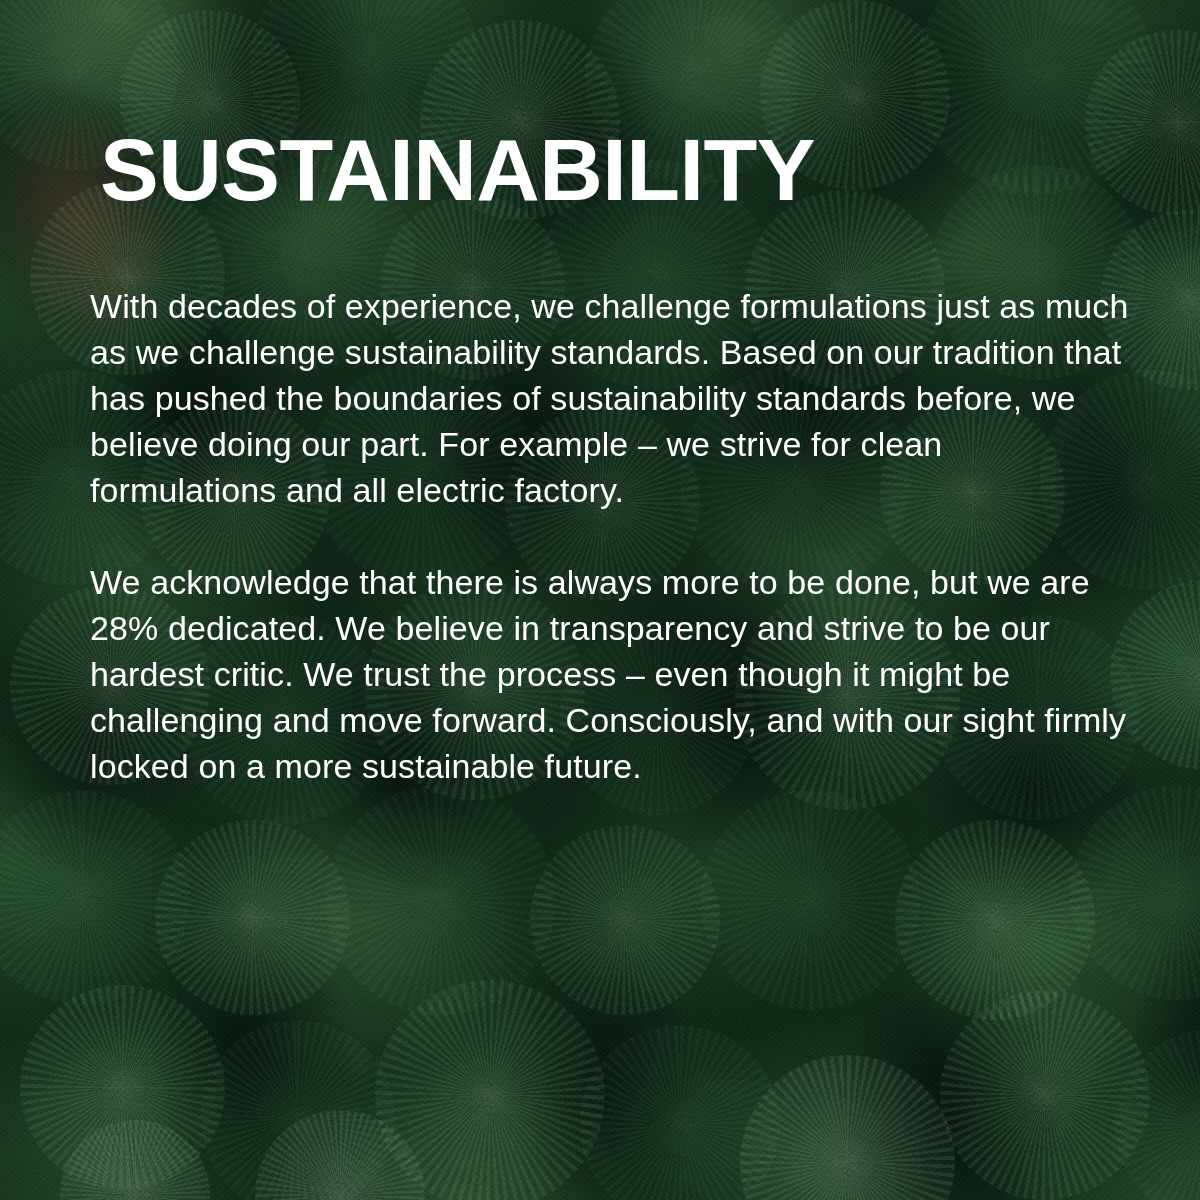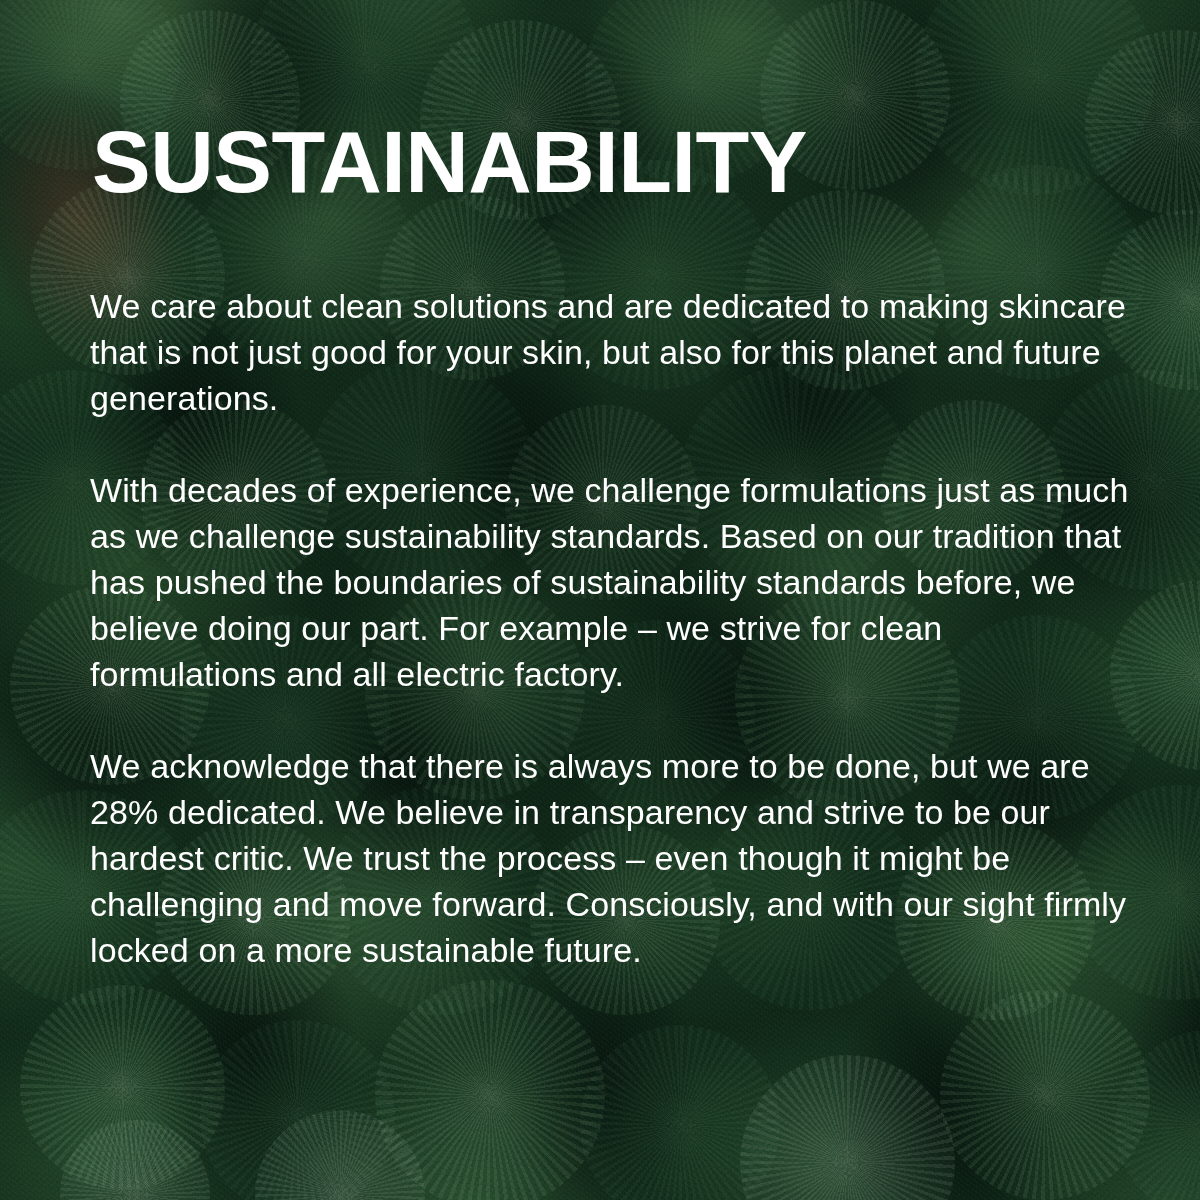--- a/index.html
+++ b/index.html
@@ -189,21 +189,21 @@
     top: 0;
     width: 1060px;
     height: 1200px;
     color: #ffffff;
   }
 
   .page-title {
     position: absolute;
     left: 0;
     top: 114px;
-    margin: 4px;
+    margin: 12px;
     font-size: 88px;
     line-height: 1;
     font-weight: 700;
     letter-spacing: -0.5px;
     color: #ffffff;
     white-space: nowrap;
   }
 
   .body-copy {
     position: absolute;
@@ -288,19 +288,18 @@
 
     <div class="bg-noise"></div>
     <div class="bg-scrim"></div>
   </div>
 
   <div class="content">
 
     <h1 class="page-title">SUSTAINABILITY</h1>
 
     <div class="body-copy">
-      <p>We care about clean solutions and are dedicated to making skincare that is not just good for your skin, but also for this planet and future generations.</p>
       <p>With decades of experience, we challenge formulations just as much as we challenge sustainability standards. Based on our tradition that has pushed the boundaries of sustainability standards before, we believe doing our part. For example – we strive for clean formulations and all electric factory.</p>
       <p>We acknowledge that there is always more to be done, but we are 28% dedicated. We believe in transparency and strive to be our hardest critic. We trust the process – even though it might be challenging and move forward. Consciously, and with our sight firmly locked on a more sustainable future.</p>
     </div>
 
   </div>
 </div>
 
 </body></html>

